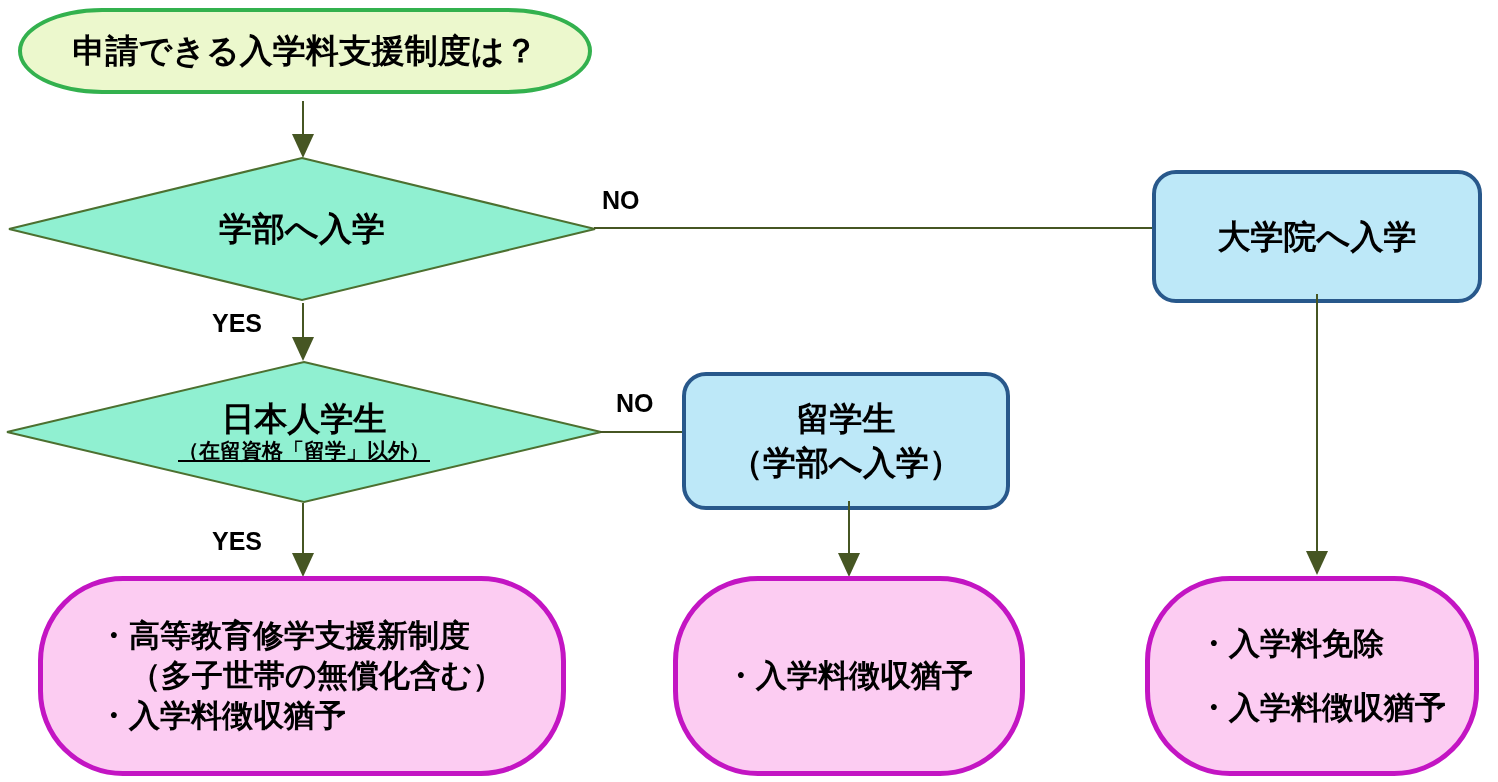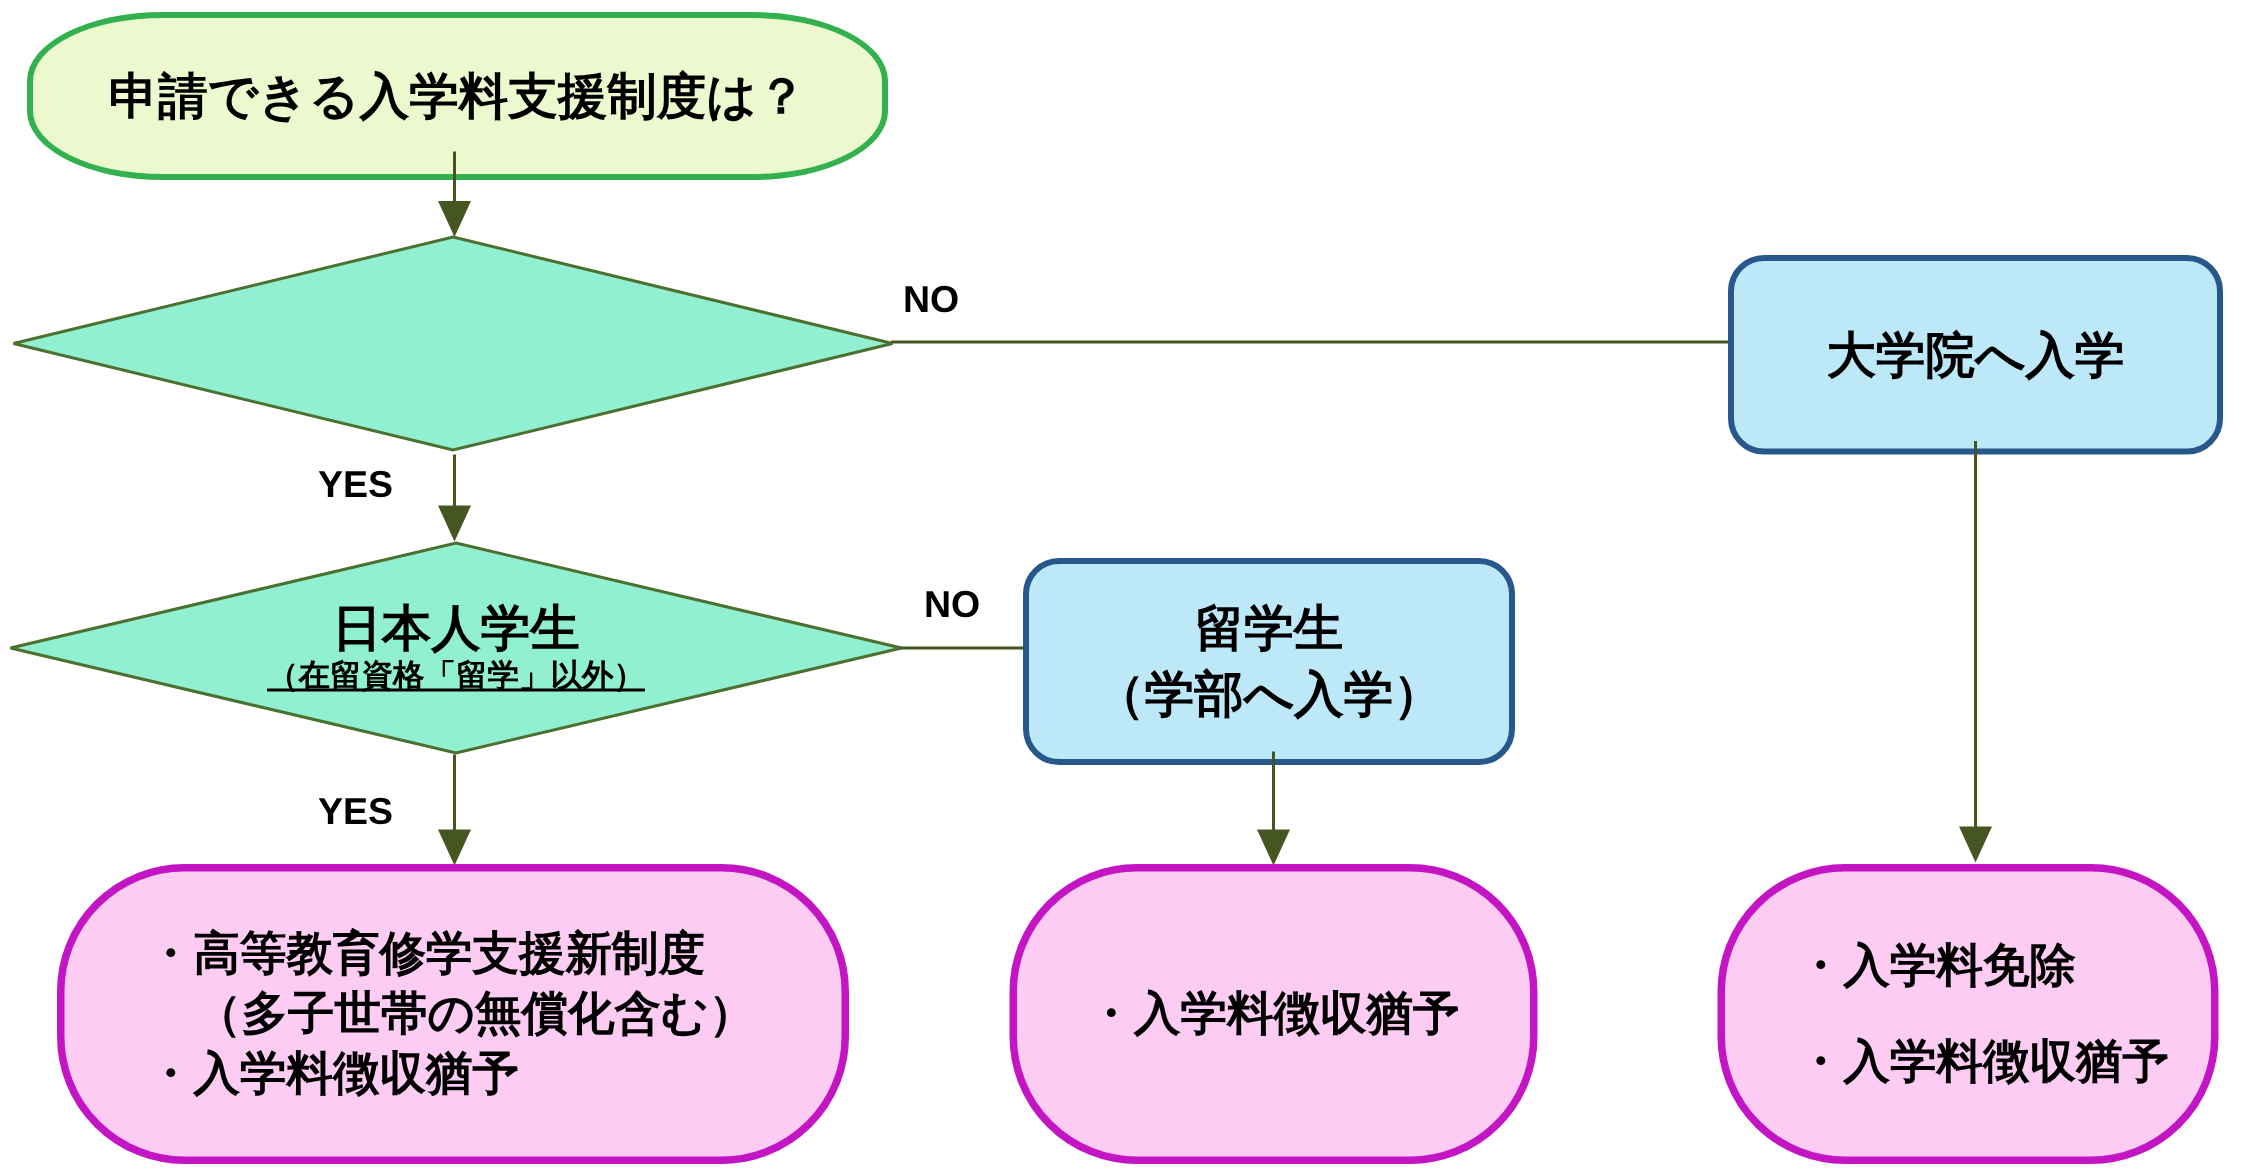--- a/index.html
+++ b/index.html
@@ -16,21 +16,21 @@
     position: absolute;
     box-sizing: border-box;
     display: flex;
     flex-direction: column;
     align-items: center;
     justify-content: center;
     text-align: center;
     font-weight: 700;
   }
   .start-node {
-    left: 18px; top: 8px; width: 574px; height: 112px;
+    left: 18px; top: 8px; width: 574px; height: 86px;
     background: #ecf8cd;
     border: 4px solid #33b14e;
     border-radius: 90px / 46px;
     font-size: 33px;
   }
   .alt-node {
     background: #bde8f8;
     border: 4px solid #28588b;
     border-radius: 24px;
     font-size: 33px;
@@ -90,20 +90,23 @@
   <div class="node start-node">
     <span>申請できる入学料支援制度は？</span>
   </div>
 
   <div class="vline" style="left:302px; top:101px; height:34px;"></div>
   <div class="arrow-down" style="left:292px; top:134px;"></div>
 
   <svg class="diamond-svg" style="left:6px; top:155px;" width="592" height="148">
     <polygon points="296,3 589,74 296,145 3,74" fill="#90f0d1" stroke="#4c7030" stroke-width="2"></polygon>
   </svg>
+  <div class="diamond-label d1-label">
+    <span>学部へ入学</span>
+  </div>
 
   <div class="branch-label" style="left:602px; top:185px;">NO</div>
   <div class="hline" style="left:594px; top:227px; width:560px;"></div>
 
   <div class="node alt-node alt1">
     <span>大学院へ入学</span>
   </div>
 
   <div class="branch-label" style="left:212px; top:308px;">YES</div>
   <div class="vline" style="left:302px; top:303px; height:35px;"></div>

